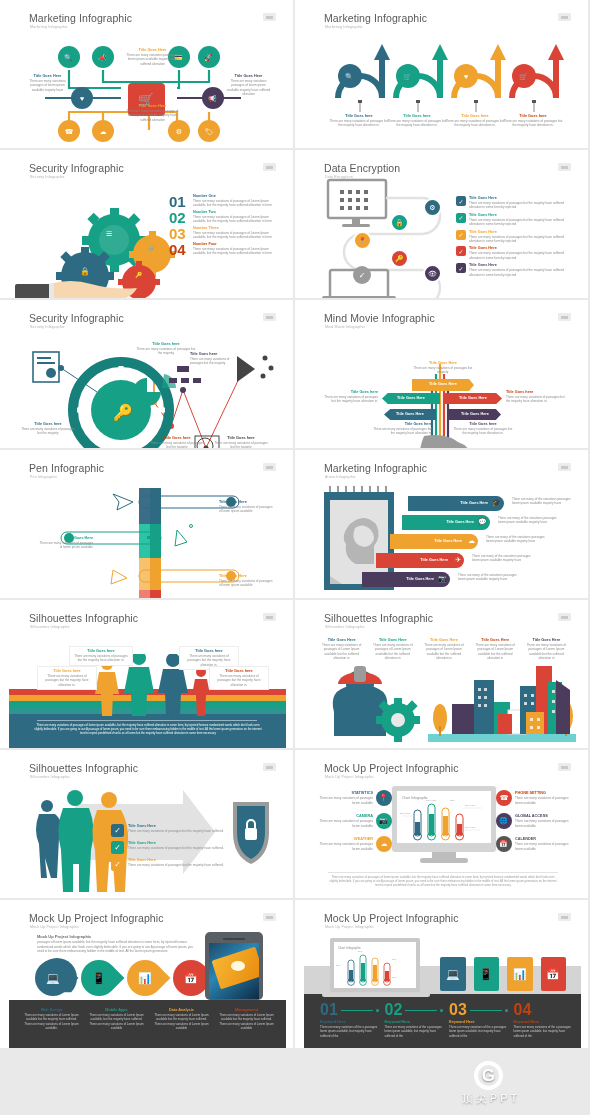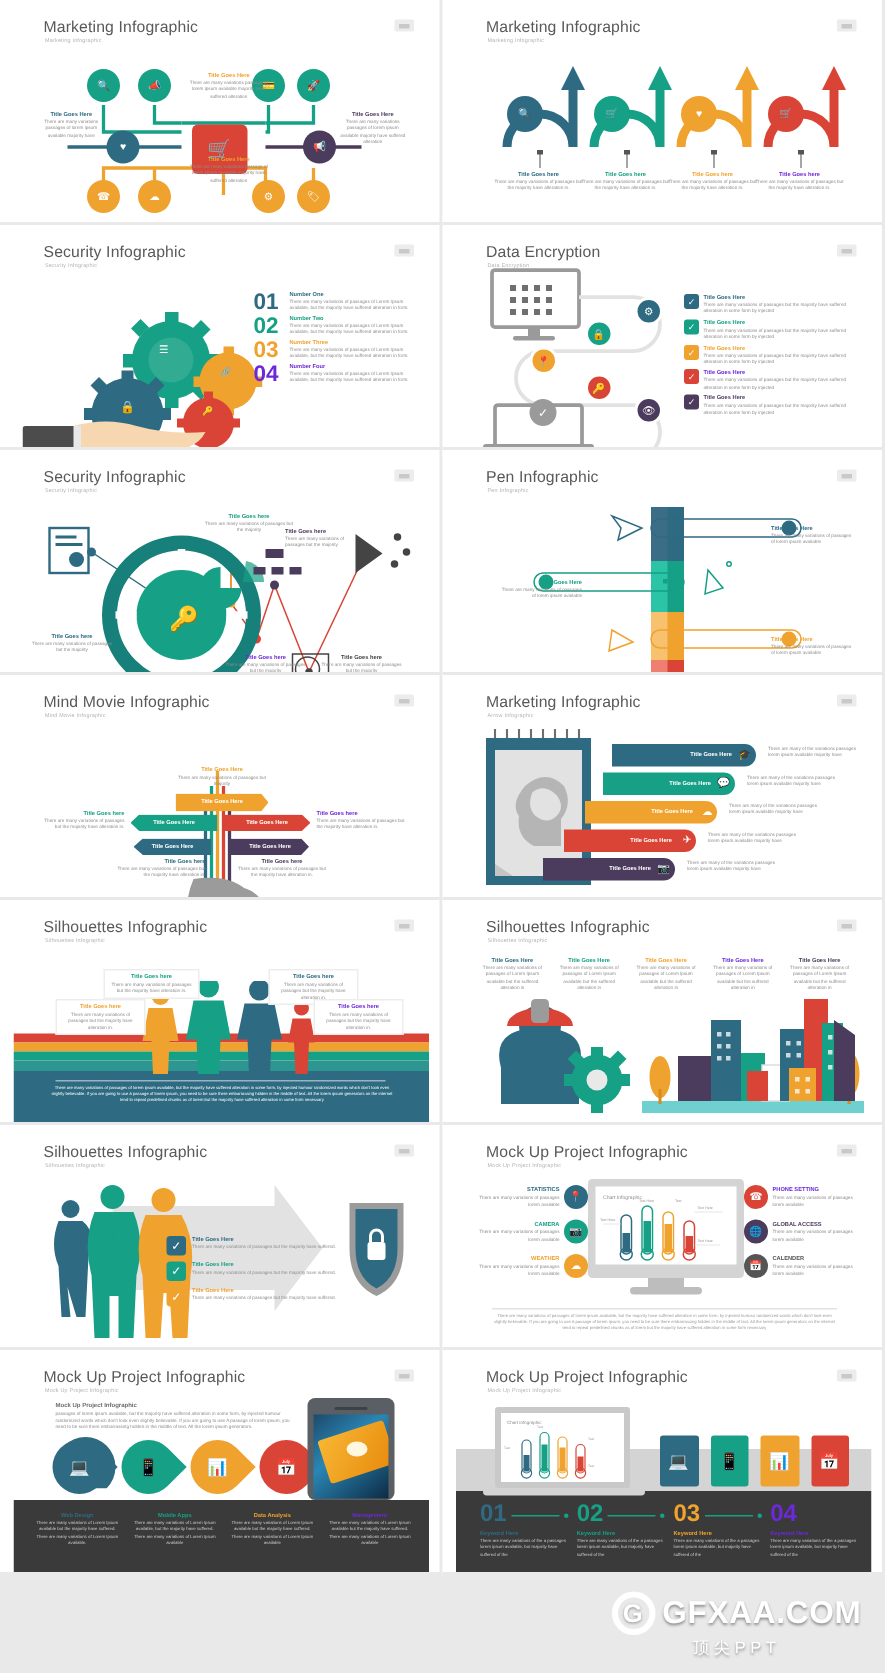--- a/index.html
+++ b/index.html
@@ -31,21 +31,21 @@
   .ctr { text-align:center; }
   .rt { text-align:right; }
   .abs { position:absolute; }
   .circ { border-radius:50%; display:flex; align-items:center; justify-content:center; color:#fff; }
   .ico { font-size:7px; line-height:1; color:#fff; }
 
   
   .c-blue{background:#2e6b82}.c-green{background:#16a085}.c-orange{background:#f0a22e}
   .c-red{background:#d94436}.c-purple{background:#4b3b5c}
   .t-blue{color:#2e6b82}.t-green{color:#16a085}.t-orange{color:#f0a22e}
-  .t-red{color:#6d28d9}.t-purple{color:#4b3b5c}
+  .t-red{color:#c2410c}.t-purple{color:#4b3b5c}
 
   .bubble { position:absolute; background:#fff; border:.4px solid #ededed; padding:2px 3px; }
   .wm {
     position:absolute; left:392px; top:1052px; width:198px; height:63px;
     display:flex; flex-direction:column; align-items:center; justify-content:center;
     pointer-events:none;
   }
   .wm-row { display:flex; align-items:center; color:#fff; font-size:21px; font-weight:bold; letter-spacing:.5px; text-shadow:0 1px 2px rgba(0,0,0,.4); }
   .wm-g { width:29px;height:29px;border-radius:50%;border:4px solid #fff; margin-right:5px; display:flex;align-items:center;justify-content:center;font-size:17px; }
   .wm-sub { color:#fff; font-size:11px; letter-spacing:3px; margin-top:1px; text-shadow:0 1px 2px rgba(0,0,0,.4);}
@@ -460,20 +460,82 @@
       </div>
       <div class="abs ctr" style="left:204px;top:132px;width:56px">
         <div class="tt" style="color:#444">Title Goes here</div>
         <div class="bd">There are many variations of passages but the majority</div>
       </div>
     </div>
   </div>
 
   <div class="slide">
     <div class="canvas">
+      <div class="ttl">Mind Movie Infographic</div>
+      <div class="sub">Mind Movie Infographic</div>
+      <div class="badge">
+          <i></i>
+        </div>
+
+      <svg class="abs" style="left:0;top:26px" width="277" height="126">
+        <g stroke-width="2.2" fill="none">
+          <line x1="136" y1="34" x2="136" y2="108" stroke="#f0a22e"></line>
+          <line x1="132" y1="44" x2="132" y2="108" stroke="#16a085"></line>
+          <line x1="140" y1="44" x2="140" y2="108" stroke="#d94436"></line>
+          <line x1="128" y1="60" x2="128" y2="108" stroke="#2e6b82"></line>
+          <line x1="144" y1="60" x2="144" y2="108" stroke="#4b3b5c"></line>
+        </g>
+        <path d="M120 106 q-6 14 -4 30 h-6 l-2 14 h56 q4 -22 -6 -34 q-12 -14 -38 -10 z" fill="#9b9b9b"></path>
+        <path d="M154 112 q12 4 14 16 q2 12 -8 16" fill="#9b9b9b"></path>
+      </svg>
+
+      <div class="abs" style="left:108px;top:75px;width:62px;height:12px;background:#f0a22e;clip-path:polygon(0 0,92% 0,100% 50%,92% 100%,0 100%);display:flex;align-items:center;justify-content:center">
+        <span class="tt w">Title Goes Here</span>
+        </div>
+      <div class="abs ctr" style="left:104px;top:57px;width:70px">
+        <div class="tt t-orange">Title Goes Here</div>
+        <div class="bd">There are many variations of passages but majority</div>
+        </div>
+
+      <div class="abs" style="left:78px;top:89px;width:58px;height:11px;background:#16a085;clip-path:polygon(10% 0,100% 0,100% 100%,10% 100%,0 50%);display:flex;align-items:center;justify-content:center">
+        <span class="tt w">Title Goes Here</span>
+        </div>
+      <div class="abs rt" style="left:16px;top:86px;width:58px">
+        <div class="tt t-green">Title Goes here</div>
+        <div class="bd">There are many variations of passages but the majority have alteration in.</div>
+        </div>
+
+      <div class="abs" style="left:140px;top:89px;width:58px;height:11px;background:#d94436;clip-path:polygon(0 0,90% 0,100% 50%,90% 100%,0 100%);display:flex;align-items:center;justify-content:center">
+        <span class="tt w">Title Goes Here</span>
+        </div>
+      <div class="abs" style="left:202px;top:86px;width:60px">
+        <div class="tt t-red">Title Goes here</div>
+        <div class="bd">There are many variations of passages but the majority have alteration in.</div>
+        </div>
+
+      <div class="abs" style="left:80px;top:105px;width:52px;height:11px;background:#2e6b82;clip-path:polygon(12% 0,100% 0,100% 100%,12% 100%,0 50%);display:flex;align-items:center;justify-content:center">
+        <span class="tt w">Title Goes Here</span>
+        </div>
+      <div class="abs rt" style="left:66px;top:118px;width:62px">
+        <div class="tt t-blue">Title Goes here</div>
+        <div class="bd">There are many variations of passages but the majority have alteration in.</div>
+        </div>
+
+      <div class="abs" style="left:145px;top:105px;width:52px;height:11px;background:#4b3b5c;clip-path:polygon(0 0,90% 0,100% 50%,90% 100%,0 100%);display:flex;align-items:center;justify-content:center">
+        <span class="tt w">Title Goes Here</span>
+        </div>
+      <div class="abs ctr" style="left:148px;top:118px;width:62px">
+        <div class="tt t-purple">Title Goes here</div>
+        <div class="bd">There are many variations of passages but the majority have alteration in.</div>
+        </div>
+    </div>
+  </div>
+
+  <div class="slide">
+    <div class="canvas">
       <div class="ttl">Pen Infographic</div>
       <div class="sub">Pen Infographic</div>
       <div class="badge">
           <i></i>
         </div>
 
       <svg class="abs" style="left:0;top:26px" width="277" height="126">
         <rect x="130" y="8" width="22" height="36" fill="#3b6e86"></rect>
           <rect x="141" y="8" width="11" height="36" fill="#2e6b82"></rect>
         <rect x="130" y="44" width="22" height="34" fill="#2bc4a6"></rect>
@@ -511,82 +573,20 @@
         <div class="tt t-blue">Title Goes Here</div>
         <div class="bd">There are many variations of passages of lorem ipsum available</div>
         </div>
       <div class="abs rt" style="left:30px;top:82px;width:54px">
         <div class="tt t-green">Title Goes Here</div>
         <div class="bd">There are many variations of passages of lorem ipsum available</div>
         </div>
       <div class="abs" style="left:210px;top:120px;width:56px">
         <div class="tt t-orange">Title Goes Here</div>
         <div class="bd">There are many variations of passages of lorem ipsum available</div>
-        </div>
-    </div>
-  </div>
-
-  <div class="slide">
-    <div class="canvas">
-      <div class="ttl">Mind Movie Infographic</div>
-      <div class="sub">Mind Movie Infographic</div>
-      <div class="badge">
-          <i></i>
-        </div>
-
-      <svg class="abs" style="left:0;top:26px" width="277" height="126">
-        <g stroke-width="2.2" fill="none">
-          <line x1="136" y1="34" x2="136" y2="108" stroke="#f0a22e"></line>
-          <line x1="132" y1="44" x2="132" y2="108" stroke="#16a085"></line>
-          <line x1="140" y1="44" x2="140" y2="108" stroke="#d94436"></line>
-          <line x1="128" y1="60" x2="128" y2="108" stroke="#2e6b82"></line>
-          <line x1="144" y1="60" x2="144" y2="108" stroke="#4b3b5c"></line>
-        </g>
-        <path d="M120 106 q-6 14 -4 30 h-6 l-2 14 h56 q4 -22 -6 -34 q-12 -14 -38 -10 z" fill="#9b9b9b"></path>
-        <path d="M154 112 q12 4 14 16 q2 12 -8 16" fill="#9b9b9b"></path>
-      </svg>
-
-      <div class="abs" style="left:108px;top:75px;width:62px;height:12px;background:#f0a22e;clip-path:polygon(0 0,92% 0,100% 50%,92% 100%,0 100%);display:flex;align-items:center;justify-content:center">
-        <span class="tt w">Title Goes Here</span>
-        </div>
-      <div class="abs ctr" style="left:104px;top:57px;width:70px">
-        <div class="tt t-orange">Title Goes Here</div>
-        <div class="bd">There are many variations of passages but majority</div>
-        </div>
-
-      <div class="abs" style="left:78px;top:89px;width:58px;height:11px;background:#16a085;clip-path:polygon(10% 0,100% 0,100% 100%,10% 100%,0 50%);display:flex;align-items:center;justify-content:center">
-        <span class="tt w">Title Goes Here</span>
-        </div>
-      <div class="abs rt" style="left:16px;top:86px;width:58px">
-        <div class="tt t-green">Title Goes here</div>
-        <div class="bd">There are many variations of passages but the majority have alteration in.</div>
-        </div>
-
-      <div class="abs" style="left:140px;top:89px;width:58px;height:11px;background:#d94436;clip-path:polygon(0 0,90% 0,100% 50%,90% 100%,0 100%);display:flex;align-items:center;justify-content:center">
-        <span class="tt w">Title Goes Here</span>
-        </div>
-      <div class="abs" style="left:202px;top:86px;width:60px">
-        <div class="tt t-red">Title Goes here</div>
-        <div class="bd">There are many variations of passages but the majority have alteration in.</div>
-        </div>
-
-      <div class="abs" style="left:80px;top:105px;width:52px;height:11px;background:#2e6b82;clip-path:polygon(12% 0,100% 0,100% 100%,12% 100%,0 50%);display:flex;align-items:center;justify-content:center">
-        <span class="tt w">Title Goes Here</span>
-        </div>
-      <div class="abs rt" style="left:66px;top:118px;width:62px">
-        <div class="tt t-blue">Title Goes here</div>
-        <div class="bd">There are many variations of passages but the majority have alteration in.</div>
-        </div>
-
-      <div class="abs" style="left:145px;top:105px;width:52px;height:11px;background:#4b3b5c;clip-path:polygon(0 0,90% 0,100% 50%,90% 100%,0 100%);display:flex;align-items:center;justify-content:center">
-        <span class="tt w">Title Goes Here</span>
-        </div>
-      <div class="abs ctr" style="left:148px;top:118px;width:62px">
-        <div class="tt t-purple">Title Goes here</div>
-        <div class="bd">There are many variations of passages but the majority have alteration in.</div>
         </div>
     </div>
   </div>
 
   <div class="slide">
     <div class="canvas">
       <div class="ttl">Marketing Infographic</div>
       <div class="sub">Arrow Infographic</div>
       <div class="badge">
           <i></i>
@@ -1088,16 +1088,15 @@
           </div>
       </div>
     </div>
   </div>
 
 </div>
 
 <div class="wm">
   <div class="wm-row">
     <span class="wm-g">G</span>
-    <span>GFXAA.COM</span>
   </div>
   <div class="wm-sub">顶尖PPT</div>
 </div>
 
 </body></html>

